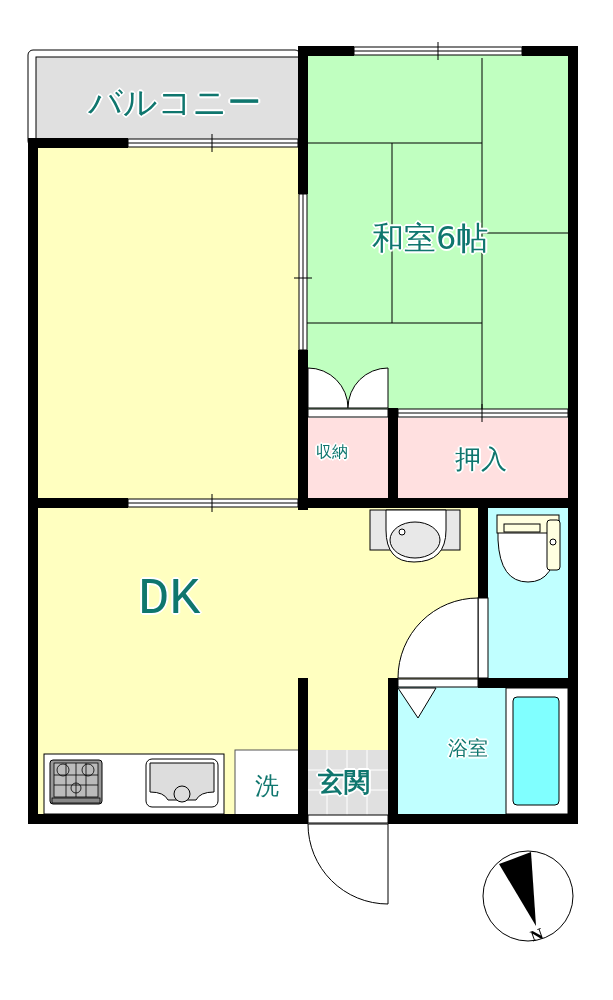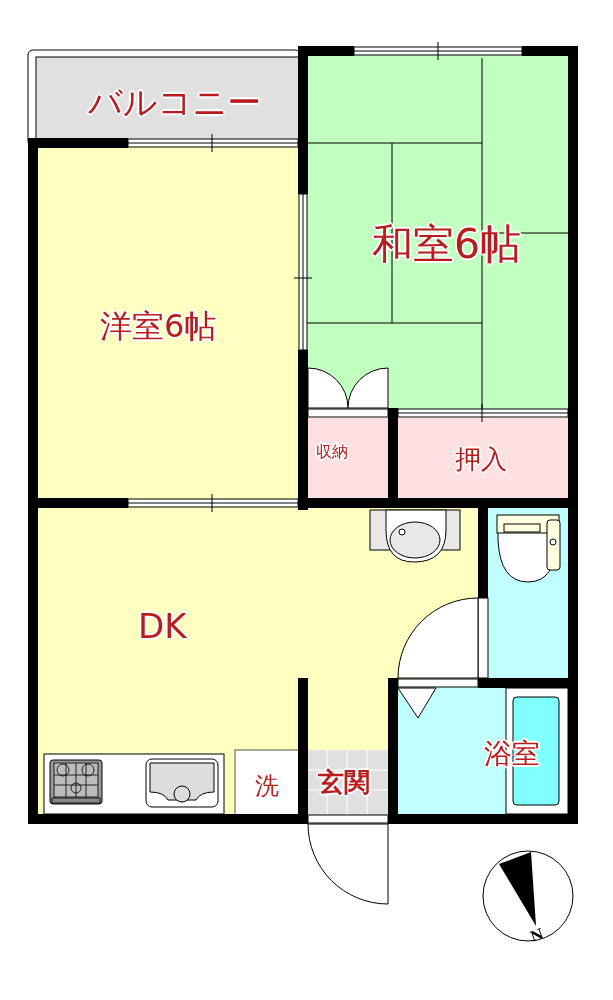--- a/index.html
+++ b/index.html
@@ -1,28 +1,28 @@
 <!DOCTYPE html>
 <html><head>
 <meta charset="utf-8">
 <style>
   html, body { margin:0; padding:0; background:#ffffff; }
   body { width:613px; height:1000px; position:relative; overflow:hidden; font-family:"DejaVu Sans", sans-serif; }
   #plan { position:absolute; left:0; top:0; width:613px; height:1000px; }
-  .label { position:absolute; color:#b91c1c; font-family:"DejaVu Sans", sans-serif; white-space:nowrap;
+  .label { position:absolute; color:#0f766e; font-family:"DejaVu Sans", sans-serif; white-space:nowrap;
     text-shadow: 2px 0 0 #fff, -2px 0 0 #fff, 0 2px 0 #fff, 0 -2px 0 #fff, 1px 1px 0 #fff, -1px -1px 0 #fff, 1px -1px 0 #fff, -1px 1px 0 #fff; }
   .lbl-balcony { left:88px; top:80px; font-size:34px; }
   .lbl-western { left:100px; top:305px; font-size:32px; }
-  .lbl-japanese { left:372px; top:217px; font-size:41px; }
+  .lbl-japanese { left:372px; top:217px; font-size:32px; }
   .lbl-storage { left:316px; top:442px; font-size:16px; }
   .lbl-closet { left:455px; top:442px; font-size:26px; }
-  .lbl-dk { left:138px; top:606px; font-size:34px; }
+  .lbl-dk { left:138px; top:570px; font-size:52px;font-family:Liberation Mono, monospace; }
   .lbl-washer { left:255px; top:770px; font-size:24px; }
   .lbl-entrance { left:318px; top:765px; font-size:26px;font-weight:bold; }
-  .lbl-bath { left:448px; top:735px; font-size:28px;margin-left:36px; }
+  .lbl-bath { left:448px; top:735px; font-size:20px; }
 </style>
 </head>
 <body>
 
 <div id="plan">
 <svg width="613" height="1000" viewBox="0 0 613 1000" xmlns="http://www.w3.org/2000/svg">
 
   <g>
     <rect x="28" y="50" width="272" height="96" rx="5" fill="#ffffff" stroke="#000" stroke-width="1"></rect>
     <rect x="36" y="57" width="264" height="88" fill="#e0e0e0" stroke="#000" stroke-width="1"></rect>
@@ -186,21 +186,20 @@
   </g>
 
   <g>
     <circle cx="528" cy="896" r="45" fill="#fff" stroke="#000" stroke-width="1"></circle>
     <polygon points="499,864 531,852 536,926" fill="#000"></polygon>
     <text x="530" y="940" font-family="DejaVu Serif, serif" font-size="14" font-weight="bold" transform="rotate(-20 536 934)">N</text>
   </g>
 </svg>
 
 <div class="label lbl-balcony">バルコニー</div>
-<div class="label lbl-western">洋室6帖</div>
 <div class="label lbl-japanese">和室6帖</div>
 <div class="label lbl-storage">収納</div>
 <div class="label lbl-closet">押入</div>
 <div class="label lbl-dk">DK</div>
 <div class="label lbl-bath">浴室</div>
 <div class="label lbl-washer">洗</div>
 <div class="label lbl-entrance">玄関</div>
 </div>
 
 </body></html>

